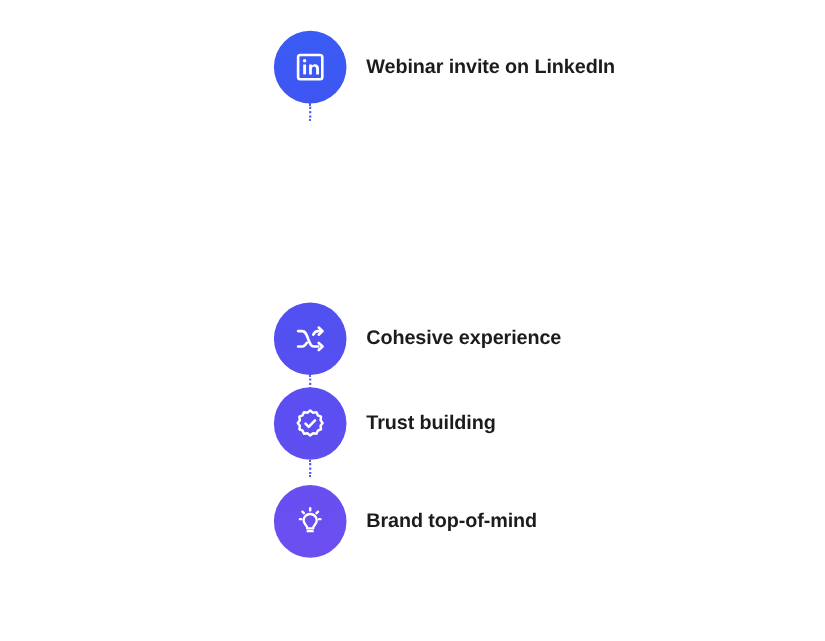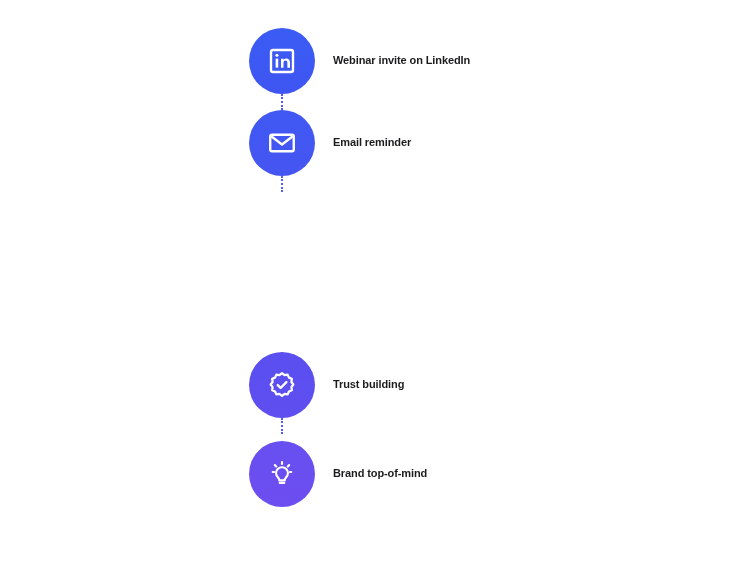--- a/index.html
+++ b/index.html
@@ -66,21 +66,21 @@
     position: absolute;
     left: 32px;
     width: 2px;
     border-left: 2px dotted #4f5ef0;
     top: 66px;
     height: 16px;
   }
 
   .step-label {
     margin-left: 18px;
-    font-size: 11px;
+    font-size: 18px;
     font-weight: bold;
     color: #1c1c1e;
     letter-spacing: -0.1px;
     white-space: nowrap;
     line-height: 1.2;
   }
 </style>
 </head>
 <body>
 
@@ -96,36 +96,39 @@
             <circle cx="7.95" cy="7.4" r="1.25" fill="#ffffff"></circle>
             <path d="M11.2 17.3v-7.2h2.0v1.0c.45-.75 1.3-1.2 2.3-1.2 1.75 0 2.9 1.15 2.9 3.1v4.3h-2.1v-3.95c0-1.05-.55-1.7-1.5-1.7-.95 0-1.6.7-1.6 1.75v3.9h-2z" fill="#ffffff"></path>
           </svg>
         </span>
       </div>
       <div class="connector"></div>
     </div>
     <div class="step-label">Webinar invite on LinkedIn</div>
   </div>
 
-  <div class="step" style="top:110px;">
+
+
+  <div class="step" style="top:275px;">
     <div class="step-marker">
-      <div class="step-circle" style="background:linear-gradient(180deg,#4058f3 0%,#4555f1 100%);">
+      <div class="step-circle" style="background:linear-gradient(180deg,#5151f0 0%,#564ff0 100%);">
         <span class="step-icon">
           <svg viewBox="0 0 24 24" fill="none" xmlns="http://www.w3.org/2000/svg">
-            <rect x="2.6" y="5.4" width="18.8" height="13.2" rx="1.4" stroke="#ffffff" stroke-width="1.9"></rect>
-            <path d="M3.4 6.6 12 13.2 20.6 6.6" stroke="#ffffff" stroke-width="1.9" stroke-linecap="round" stroke-linejoin="round"></path>
+            <path d="M3.2 6.4 h3.0 c2.1 0 3.0 1.7 4.3 5.6 1.3 3.9 2.2 5.6 4.3 5.6 h3.0" stroke="#ffffff" stroke-width="1.9" stroke-linecap="round" stroke-linejoin="round"></path>
+            <path d="M3.2 17.6 h3.0 c1.5 0 2.4 -0.9 3.3 -2.7" stroke="#ffffff" stroke-width="1.9" stroke-linecap="round" stroke-linejoin="round"></path>
+            <path d="M14.2 9.0 c0.9 -1.8 1.8 -2.6 3.3 -2.6 h3.0" stroke="#ffffff" stroke-width="1.9" stroke-linecap="round" stroke-linejoin="round"></path>
+            <path d="M18.2 3.8 21.0 6.4 18.2 9.0" stroke="#ffffff" stroke-width="1.9" stroke-linecap="round" stroke-linejoin="round"></path>
+            <path d="M18.2 15.0 21.0 17.6 18.2 20.2" stroke="#ffffff" stroke-width="1.9" stroke-linecap="round" stroke-linejoin="round"></path>
           </svg>
         </span>
       </div>
       <div class="connector"></div>
     </div>
-    <div class="step-label">Email reminder</div>
+    <div class="step-label">Cohesive experience</div>
   </div>
-
-
 
   <div class="step" style="top:352px;">
     <div class="step-marker">
       <div class="step-circle" style="background:linear-gradient(180deg,#5a4ff0 0%,#5f4ef0 100%);">
         <span class="step-icon">
           <svg viewBox="0 0 24 24" fill="none" xmlns="http://www.w3.org/2000/svg">
             <path d="M12 2.6 l2.05 1.5 2.5 -0.35 1.0 2.33 2.33 1.0 -0.35 2.5 1.5 2.05 -1.5 2.05 0.35 2.5 -2.33 1.0 -1.0 2.33 -2.5 -0.35 -2.05 1.5 -2.05 -1.5 -2.5 0.35 -1.0 -2.33 -2.33 -1.0 0.35 -2.5 -1.5 -2.05 1.5 -2.05 -0.35 -2.5 2.33 -1.0 1.0 -2.33 2.5 0.35 z" stroke="#ffffff" stroke-width="1.8" stroke-linejoin="round"></path>
             <path d="M8.6 12.1 10.9 14.4 15.5 9.7" stroke="#ffffff" stroke-width="1.9" stroke-linecap="round" stroke-linejoin="round"></path>
           </svg>
         </span>

